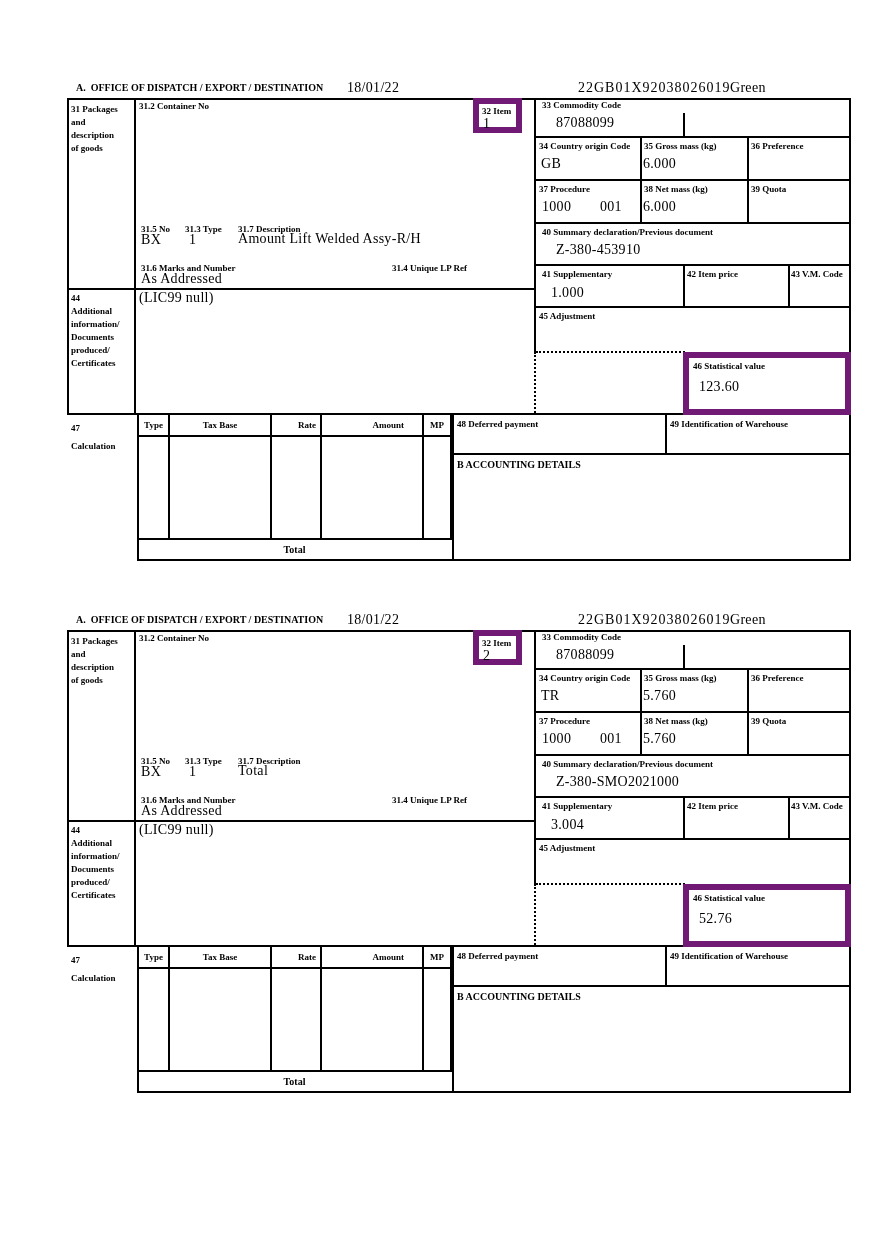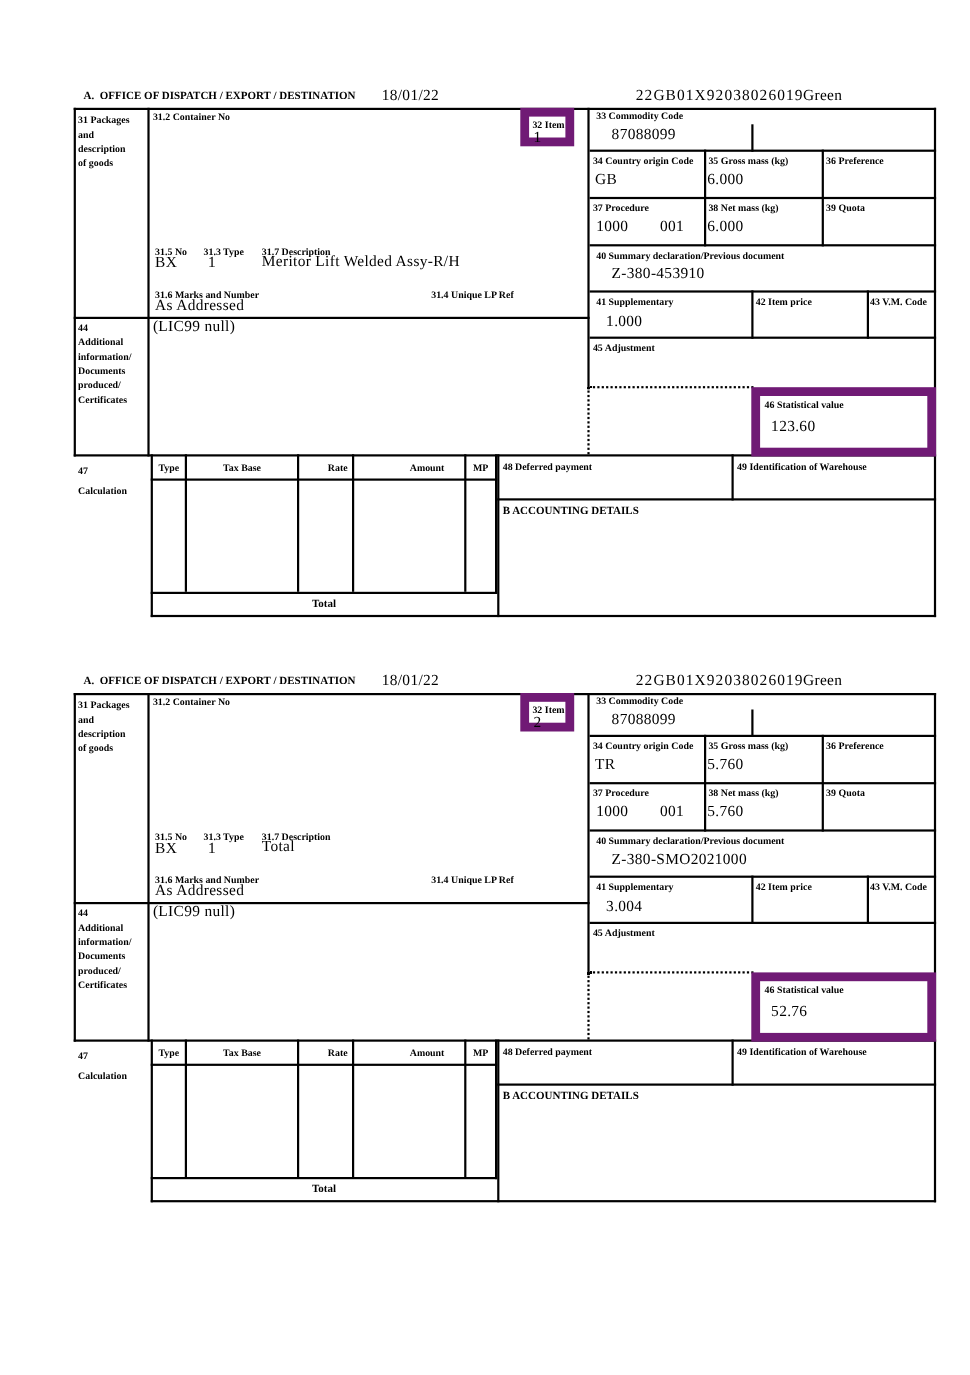--- a/index.html
+++ b/index.html
@@ -9,21 +9,21 @@
   .form *{position:absolute;box-sizing:border-box}
   .ln{display:block;background:#000}
   .dv{display:block;width:0;border-left:2px dotted #000}
   .dh{display:block;height:0;border-top:2px dotted #000}
   .lb{font-size:9px;font-weight:bold;white-space:pre-wrap;line-height:11px}
   .multi{line-height:13px}
   .calc{line-height:18px}
   .v{font-size:14px;white-space:pre-wrap;line-height:16px;letter-spacing:.3px}
   .b10{font-size:10px;font-weight:bold;white-space:pre-wrap;line-height:12px}
   .mrn{letter-spacing:1px}
-  .box{border:8px solid #701a75}
+  .box{border:6px solid #701a75}
   .ctr{text-align:center}
   .rt{text-align:right;padding-right:2px}
 </style>
 </head>
 <body>
 
 <section class="form" style="top: 80px;">
 
   <div class="b10" style="left:9px;top:2px">A.  OFFICE OF DISPATCH / EXPORT / DESTINATION</div>
   <div class="v" style="left:280px;top:0">18/01/22</div>
@@ -78,21 +78,21 @@
   <div class="lb" style="left:72px;top:21px">31.2 Container No</div>
   <div class="box" style="left:406px;top:18px;width:49px;height:35px">
     <span class="lb" style="left:3px;top:2px">32 Item</span>
     <span class="v" style="left:4px;top:12px">1</span>
   </div>
   <div class="lb" style="left:74px;top:144px">31.5 No</div>
   <div class="lb" style="left:118px;top:144px">31.3 Type</div>
   <div class="lb" style="left:171px;top:144px">31.7 Description</div>
   <div class="v" style="left:74px;top:152px">BX</div>
   <div class="v" style="left:122px;top:152px">1</div>
-  <div class="v" style="left:171px;top:151px">Meritor Lift Welded Assy-R/H</div>
+  <div class="v" style="left:171px;top:151px">Amount Lift Welded Assy-R/H</div>
   <div class="lb" style="left:74px;top:183px">31.6 Marks and Number</div>
   <div class="lb" style="left:325px;top:183px">31.4 Unique LP Ref</div>
   <div class="v" style="left:74px;top:191px">As Addressed</div>
   <div class="v" style="left:72px;top:210px">(LIC99 null)</div>
 
   <div class="lb" style="left:475px;top:20px">33 Commodity Code</div>
   <div class="v" style="left:489px;top:35px">87088099</div>
   <div class="lb" style="left:472px;top:61px">34 Country origin Code</div>
   <div class="v" style="left:474px;top:76px">GB</div>
   <div class="lb" style="left:577px;top:61px">35 Gross mass (kg)</div>

